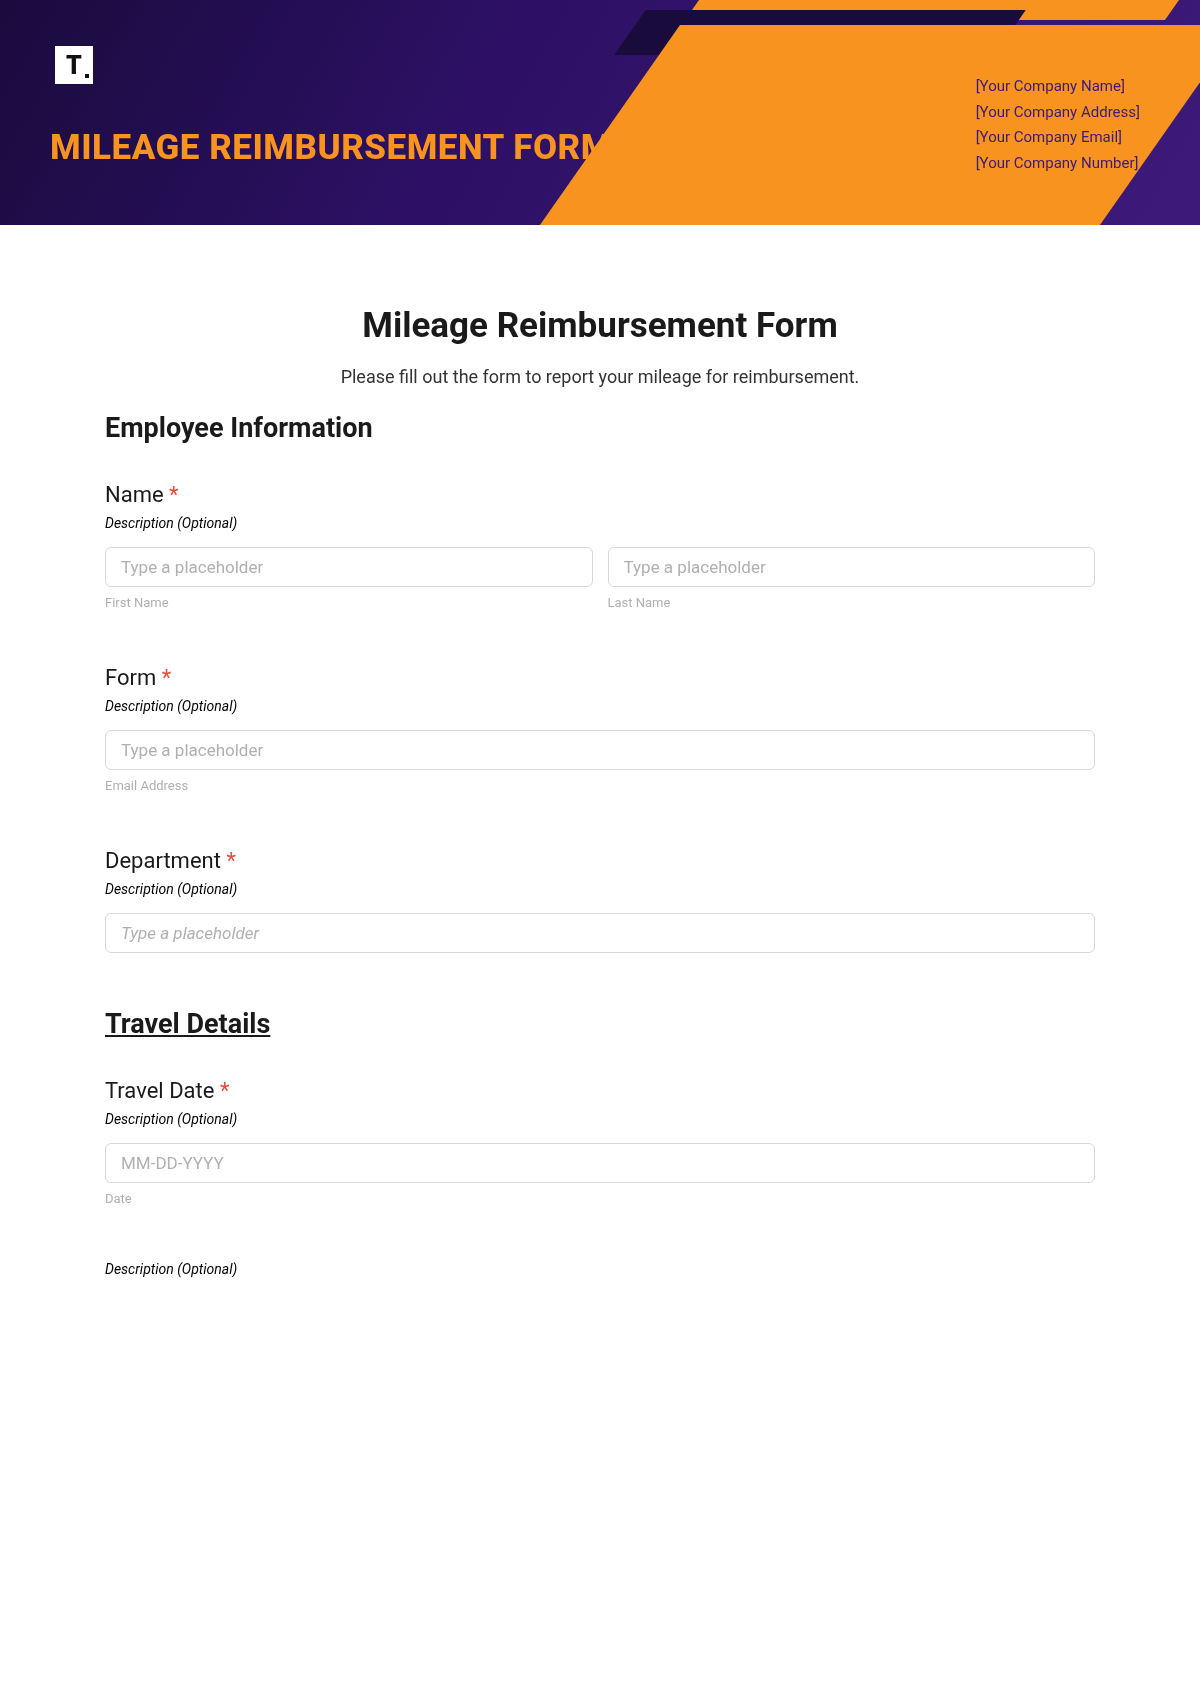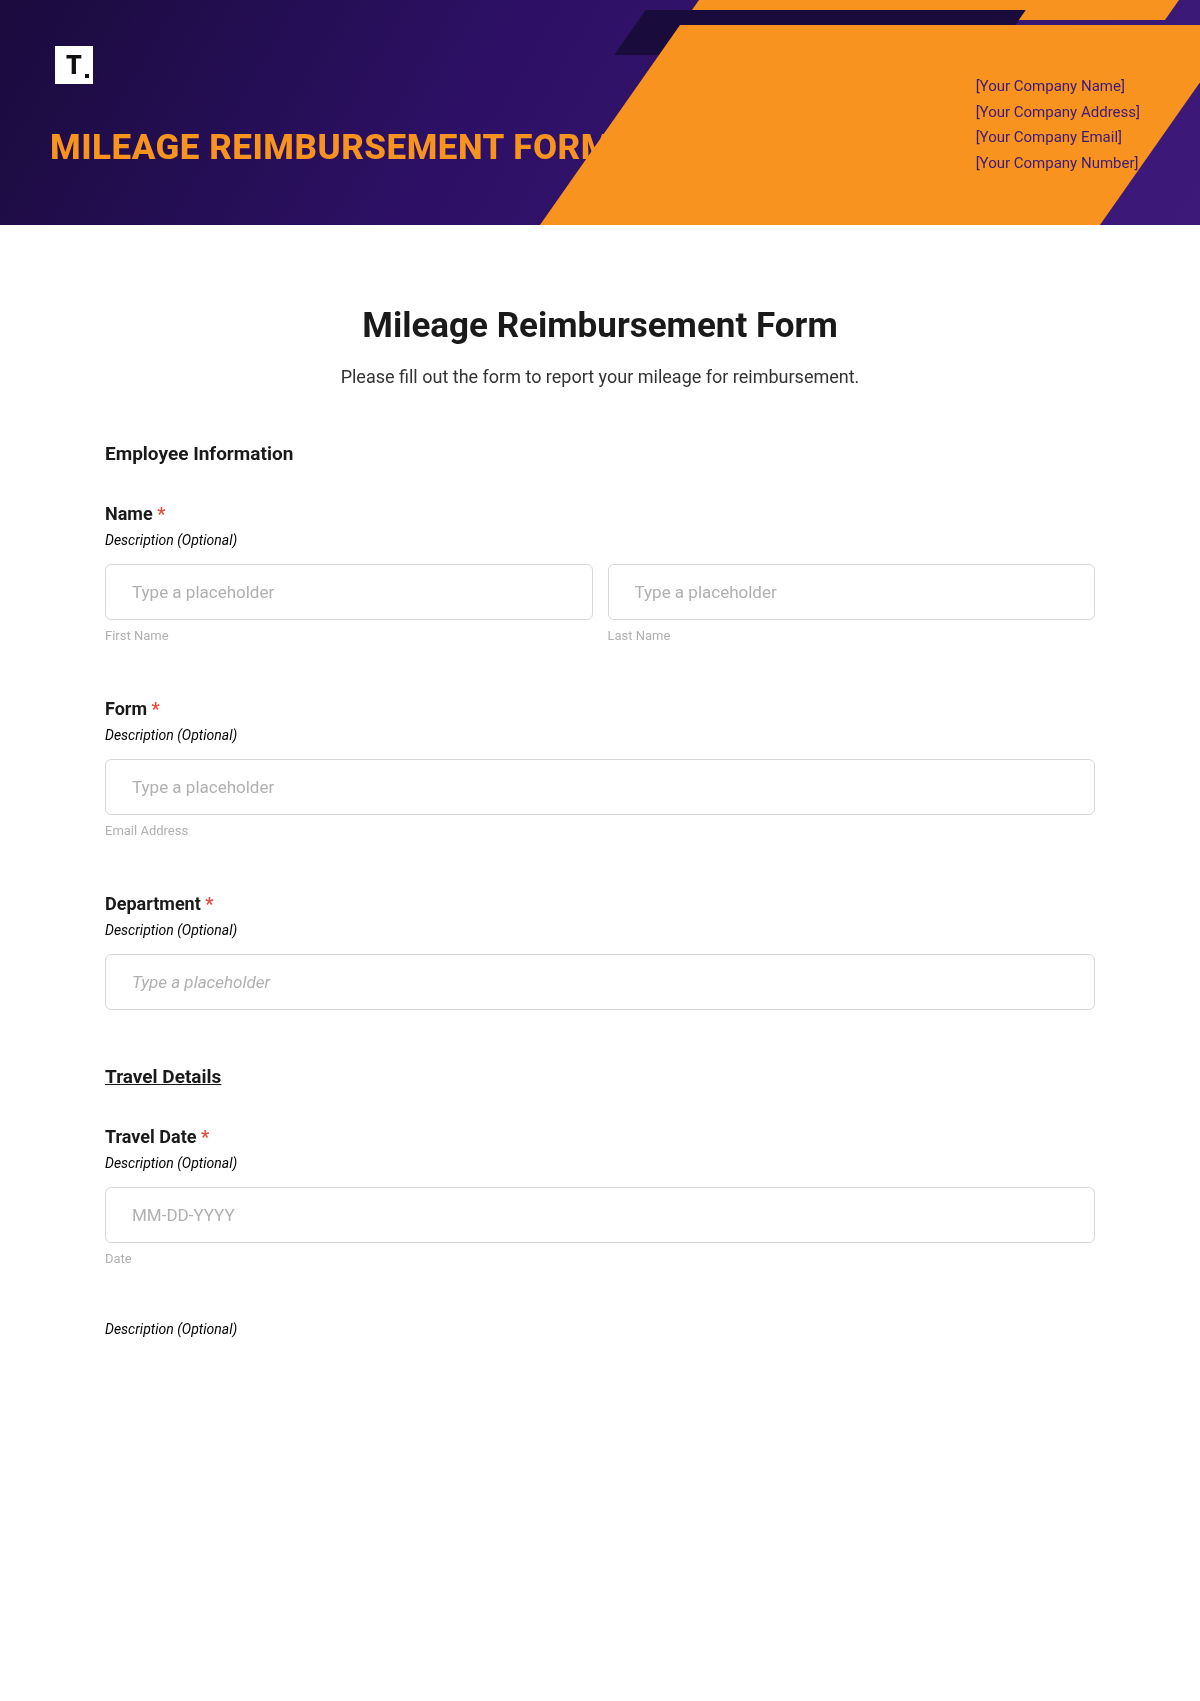--- a/index.html
+++ b/index.html
@@ -7,27 +7,27 @@
 .header { position:relative; height:225px; background:linear-gradient(120deg,#1a0b3d 0%,#2d1065 40%,#3d1a7a 100%); overflow:hidden; }
 .orange-top { position:absolute; top:-30px; right:0; width:480px; height:50px; background:#f7931e; transform:skewX(-35deg); transform-origin:top right; }
 .dark-accent { position:absolute; top:10px; right:190px; width:380px; height:45px; background:#1a0b3d; transform:skewX(-35deg); z-index:1; }
 .orange-main { position:absolute; top:25px; right:-40px; width:560px; height:200px; background:#f7931e; transform:skewX(-35deg); transform-origin:top right; z-index:2; }
 .logo { position:absolute; top:46px; left:55px; width:38px; height:38px; background:#fff; display:flex; align-items:center; justify-content:center; font-weight:900; font-size:25px; color:#111; z-index:3; }
 .logo::after { content:""; position:absolute; bottom:6px; right:4px; width:4px; height:4px; background:#111; }
 .header-title { position:absolute; left:50px; top:127px; font-size:35px; font-weight:800; letter-spacing:0.5px; color:#f7931e; z-index:3; }
 .company-info { position:absolute; top:74px; right:60px; z-index:3; font-size:15px; line-height:1.7; color:#3d1a7a; }
 .content { padding:80px 105px 40px; }
 .form-title { font-size:35px; font-weight:700; text-align:center; color:#1a1a1a; margin-bottom:20px; }
-.form-subtitle { font-size:18px; text-align:center; color:#333; margin-bottom:55px; }
-.section-title { font-size:19px; font-weight:700; color:#1a1a1a; margin-bottom:38px; }
+.form-subtitle { font-size:18px; text-align:center; color:#333; margin-bottom:25px; }
+.section-title { font-size:27px; font-weight:700; color:#1a1a1a; margin-bottom:38px; }
 .field { margin-bottom:55px; }
-.field-label { font-size:18px; font-weight:700; color:#1a1a1a; margin-bottom:8px; }
+.field-label { font-size:22px; font-weight:400; color:#1a1a1a; margin-bottom:8px; }
 .req { color:#e74c3c; }
 .field-desc { font-size:14px; font-style:italic; color:#000000; margin-bottom:16px; }
-.input { width:100%; height:56px; border:1px solid #d8d8d8; border-radius:6px; padding:0 26px; font-size:17px; color:#4a4a4a; background:#fff; font-family:inherit; }
+.input { width:100%; height:40px; border:1px solid #d8d8d8; border-radius:6px; padding:0 15px; font-size:17px; color:#4a4a4a; background:#fff; font-family:inherit; }
 .input::placeholder { color:#b0b0b0; }
 .input.italic::placeholder { font-style:italic; }
 .row2 { display:flex; gap:15px; }
 .row2 > div { flex:1; }
 .sublabel { font-size:13px; color:#b0b0b0; margin-top:8px; }
 .section2 { margin-top:10px;text-decoration:underline; }
 </style>
 </head>
 <body>
 

